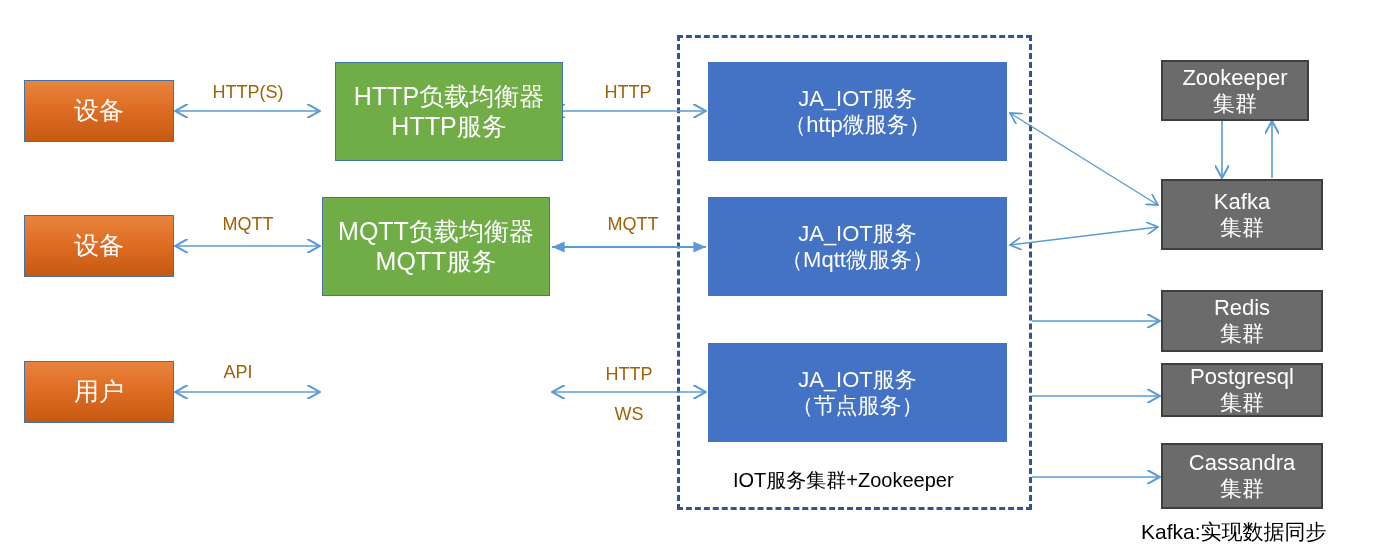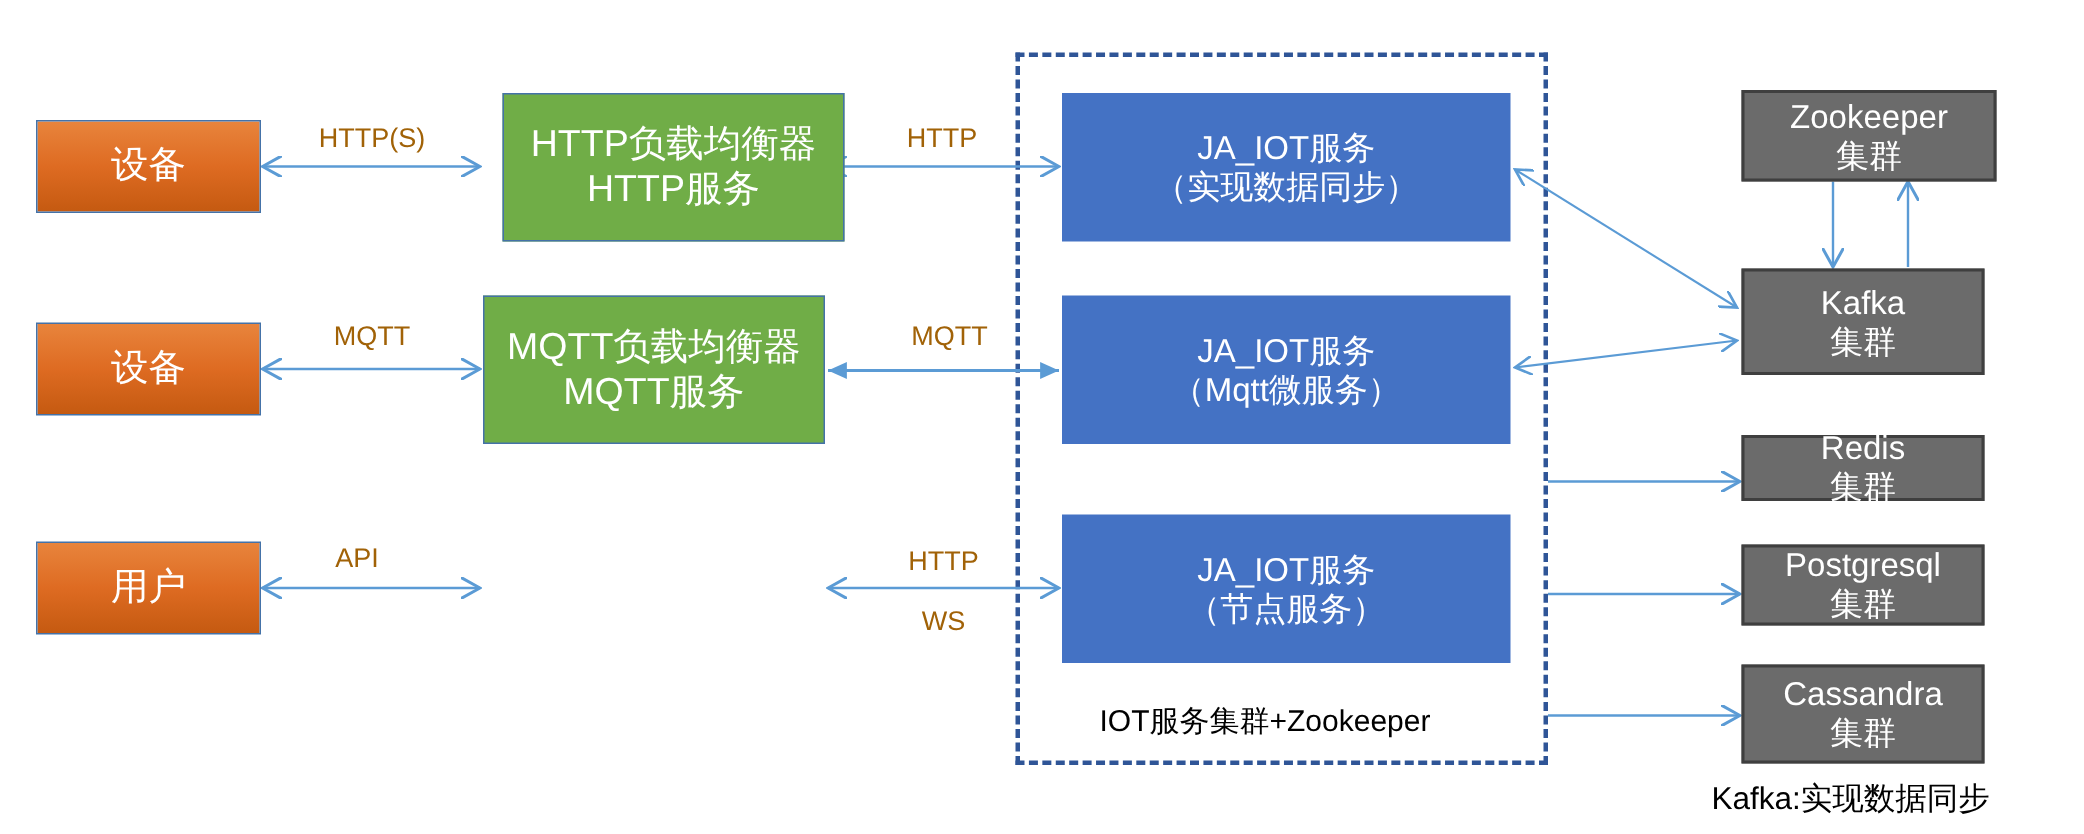--- a/index.html
+++ b/index.html
@@ -152,40 +152,40 @@
     <span class="line1">HTTP负载均衡器</span>
     <span class="line2">HTTP服务</span>
   </div>
   <div class="node balancer" style="left:322px; top:197px; width:228px; height:99px;">
     <span class="line1">MQTT负载均衡器</span>
     <span class="line2">MQTT服务</span>
   </div>
 
   <div class="node service" style="left:708px; top:62px; width:299px; height:99px;">
     <span class="line1">JA_IOT服务</span>
-    <span class="line2">（实现数据同步）</span>
+    <span class="line2">（http微服务）</span>
   </div>
   <div class="node service" style="left:708px; top:197px; width:299px; height:99px;">
     <span class="line1">JA_IOT服务</span>
     <span class="line2">（Mqtt微服务）</span>
   </div>
   <div class="node service" style="left:708px; top:343px; width:299px; height:99px;">
     <span class="line1">JA_IOT服务</span>
     <span class="line2">（节点服务）</span>
   </div>
 
-  <div class="node cluster" style="left:1161px; top:60px; width:170px; height:61px;">
+  <div class="node cluster" style="left:1161px; top:60px; width:148px; height:61px;">
     <span class="line1">Zookeeper</span>
     <span class="line2">集群</span>
   </div>
   <div class="node cluster" style="left:1161px; top:179px; width:162px; height:71px;">
     <span class="line1">Kafka</span>
     <span class="line2">集群</span>
   </div>
-  <div class="node cluster" style="left:1161px; top:290px; width:162px; height:44px;">
+  <div class="node cluster" style="left:1161px; top:290px; width:162px; height:62px;">
     <span class="line1">Redis</span>
     <span class="line2">集群</span>
   </div>
   <div class="node cluster" style="left:1161px; top:363px; width:162px; height:54px;">
     <span class="line1">Postgresql</span>
     <span class="line2">集群</span>
   </div>
   <div class="node cluster" style="left:1161px; top:443px; width:162px; height:66px;">
     <span class="line1">Cassandra</span>
     <span class="line2">集群</span>

